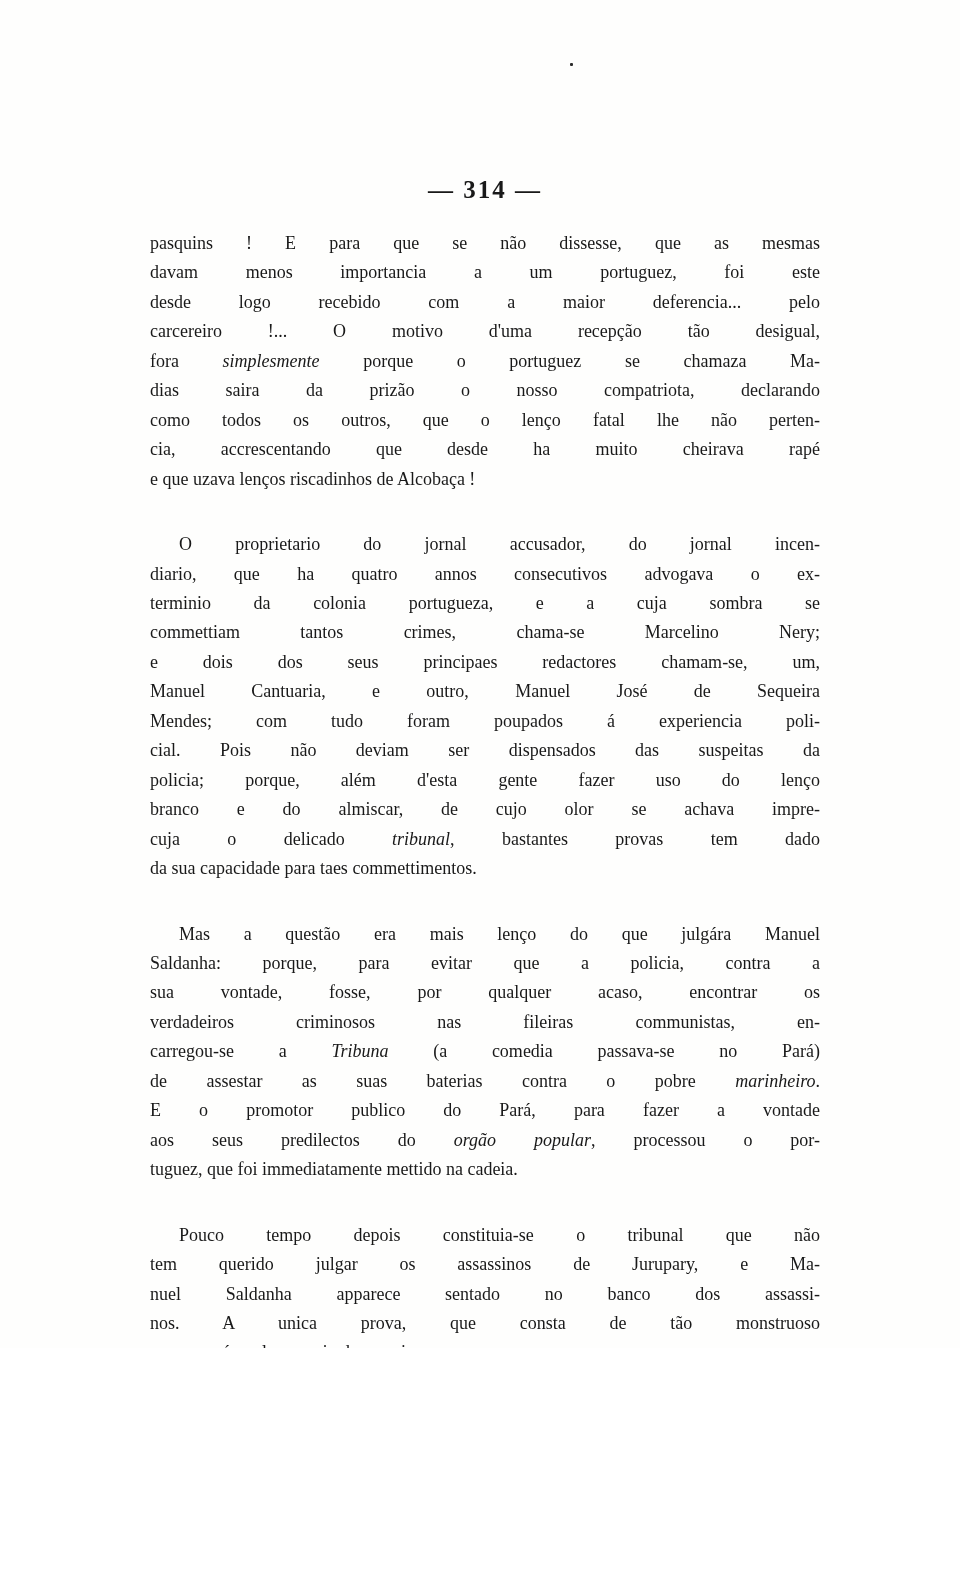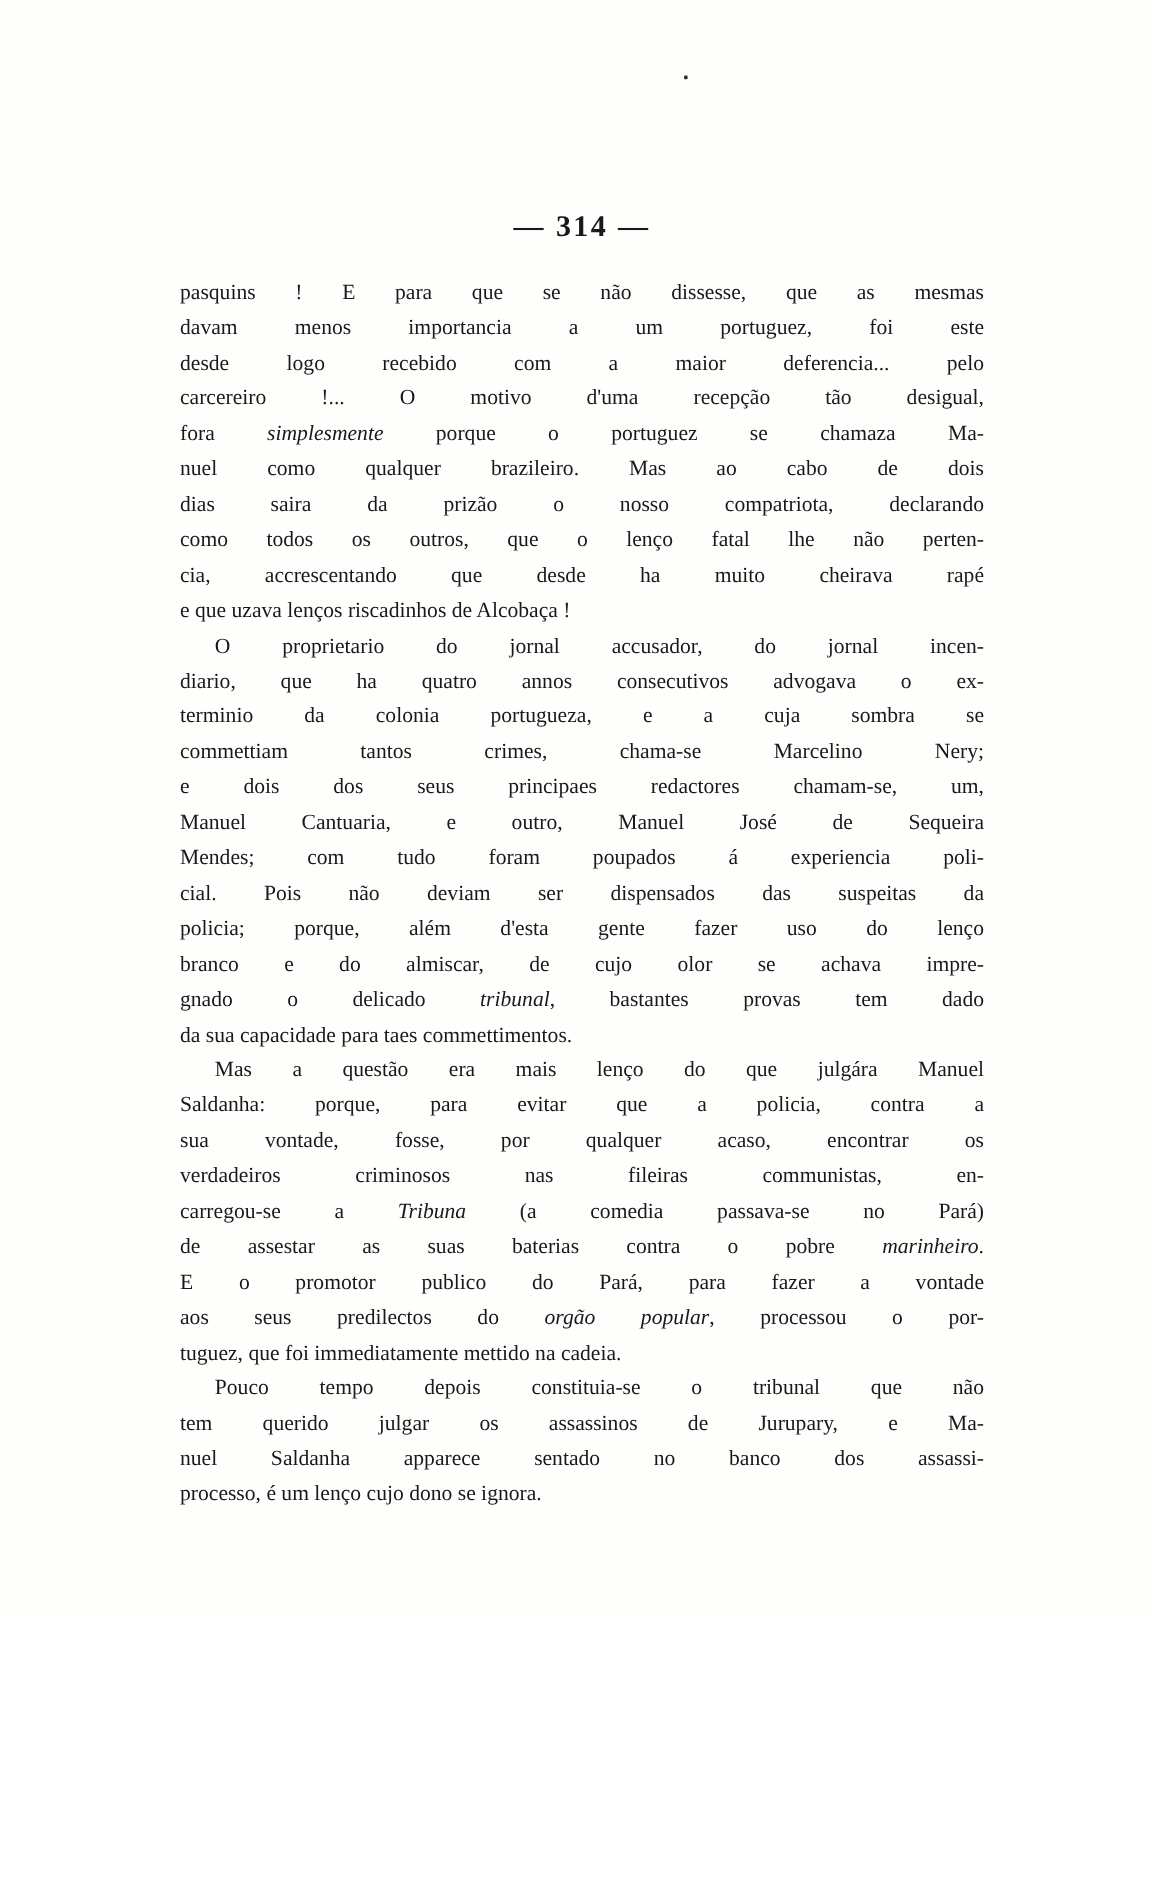--- a/index.html
+++ b/index.html
@@ -45,20 +45,21 @@
     -moz-text-align-last: justify;
     overflow: hidden;
     white-space: normal;
   }
   .line.last {
     text-align-last: left;
     -moz-text-align-last: left;
   }
   .line.indent {
     text-indent: 29px;
+    margin-top: 36px;
   }
   .line em {
     font-family: "Liberation Serif", "DejaVu Serif", serif;
   }
   .speck {
     position: absolute;
     background: #2b2b2b;
     border-radius: 1px;
   }
 </style>
@@ -67,53 +68,53 @@
 
 <div class="page">
   <div class="page-number">— 314 —</div>
   <div class="text-block">
       <div class="paragraph">
         <div class="line"><span>pasquins ! E para que se não dissesse, que as mesmas</span></div>
         <div class="line"><span>davam menos importancia a um portuguez, foi este</span></div>
         <div class="line"><span>desde logo recebido com a maior deferencia... pelo</span></div>
         <div class="line"><span>carcereiro !... O motivo d'uma recepção tão desigual,</span></div>
         <div class="line"><span>fora </span><em>simplesmente</em><span> porque o portuguez se chamaza Ma-</span></div>
-        <div class="line"><span>nuel como qualquer brazileiro. Mas ao cabo de dois</span></div>
         <div class="line"><span>dias saira da prizão o nosso compatriota, declarando</span></div>
         <div class="line"><span>como todos os outros, que o lenço fatal lhe não perten-</span></div>
         <div class="line"><span>cia, accrescentando que desde ha muito cheirava rapé</span></div>
         <div class="line last"><span>e que uzava lenços riscadinhos de Alcobaça !</span></div>
       </div>
       <div class="paragraph">
         <div class="line indent"><span>O proprietario do jornal accusador, do jornal incen-</span></div>
         <div class="line"><span>diario, que ha quatro annos consecutivos advogava o ex-</span></div>
         <div class="line"><span>terminio da colonia portugueza, e a cuja sombra se</span></div>
         <div class="line"><span>commettiam tantos crimes, chama-se Marcelino Nery;</span></div>
         <div class="line"><span>e dois dos seus principaes redactores chamam-se, um,</span></div>
         <div class="line"><span>Manuel Cantuaria, e outro, Manuel José de Sequeira</span></div>
         <div class="line"><span>Mendes; com tudo foram poupados á experiencia poli-</span></div>
         <div class="line"><span>cial. Pois não deviam ser dispensados das suspeitas da</span></div>
         <div class="line"><span>policia; porque, além d'esta gente fazer uso do lenço</span></div>
         <div class="line"><span>branco e do almiscar, de cujo olor se achava impre-</span></div>
-        <div class="line"><span>gnado o delicado </span><em>tribunal</em><span>, bastantes provas tem dado</span></div>
+        <div class="line"><span>cuja o delicado </span><em>tribunal</em><span>, bastantes provas tem dado</span></div>
         <div class="line last"><span>da sua capacidade para taes commettimentos.</span></div>
       </div>
       <div class="paragraph">
         <div class="line indent"><span>Mas a questão era mais lenço do que julgára Manuel</span></div>
         <div class="line"><span>Saldanha: porque, para evitar que a policia, contra a</span></div>
         <div class="line"><span>sua vontade, fosse, por qualquer acaso, encontrar os</span></div>
         <div class="line"><span>verdadeiros criminosos nas fileiras communistas, en-</span></div>
         <div class="line"><span>carregou-se a </span><em>Tribuna</em><span> (a comedia passava-se no Pará)</span></div>
         <div class="line"><span>de assestar as suas baterias contra o pobre </span><em>marinheiro</em><span>.</span></div>
         <div class="line"><span>E o promotor publico do Pará, para fazer a vontade</span></div>
         <div class="line"><span>aos seus predilectos do </span><em>orgão popular</em><span>, processou o por-</span></div>
         <div class="line last"><span>tuguez, que foi immediatamente mettido na cadeia.</span></div>
       </div>
       <div class="paragraph">
         <div class="line indent"><span>Pouco tempo depois constituia-se o tribunal que não</span></div>
         <div class="line"><span>tem querido julgar os assassinos de Jurupary, e Ma-</span></div>
         <div class="line"><span>nuel Saldanha apparece sentado no banco dos assassi-</span></div>
+        <div class="line"><span>nos. A unica prova, que consta de tão monstruoso</span></div>
         <div class="line last"><span>processo, é um lenço cujo dono se ignora.</span></div>
       </div>
     </div>
 <div class="speck" style="left: 570px; top: 63px; width: 3px; height: 3px;"></div>
     <div class="speck" style="left: 812px; top: 1420px; width: 3px; height: 3px;"></div>
   </div>
 
 </body></html>

